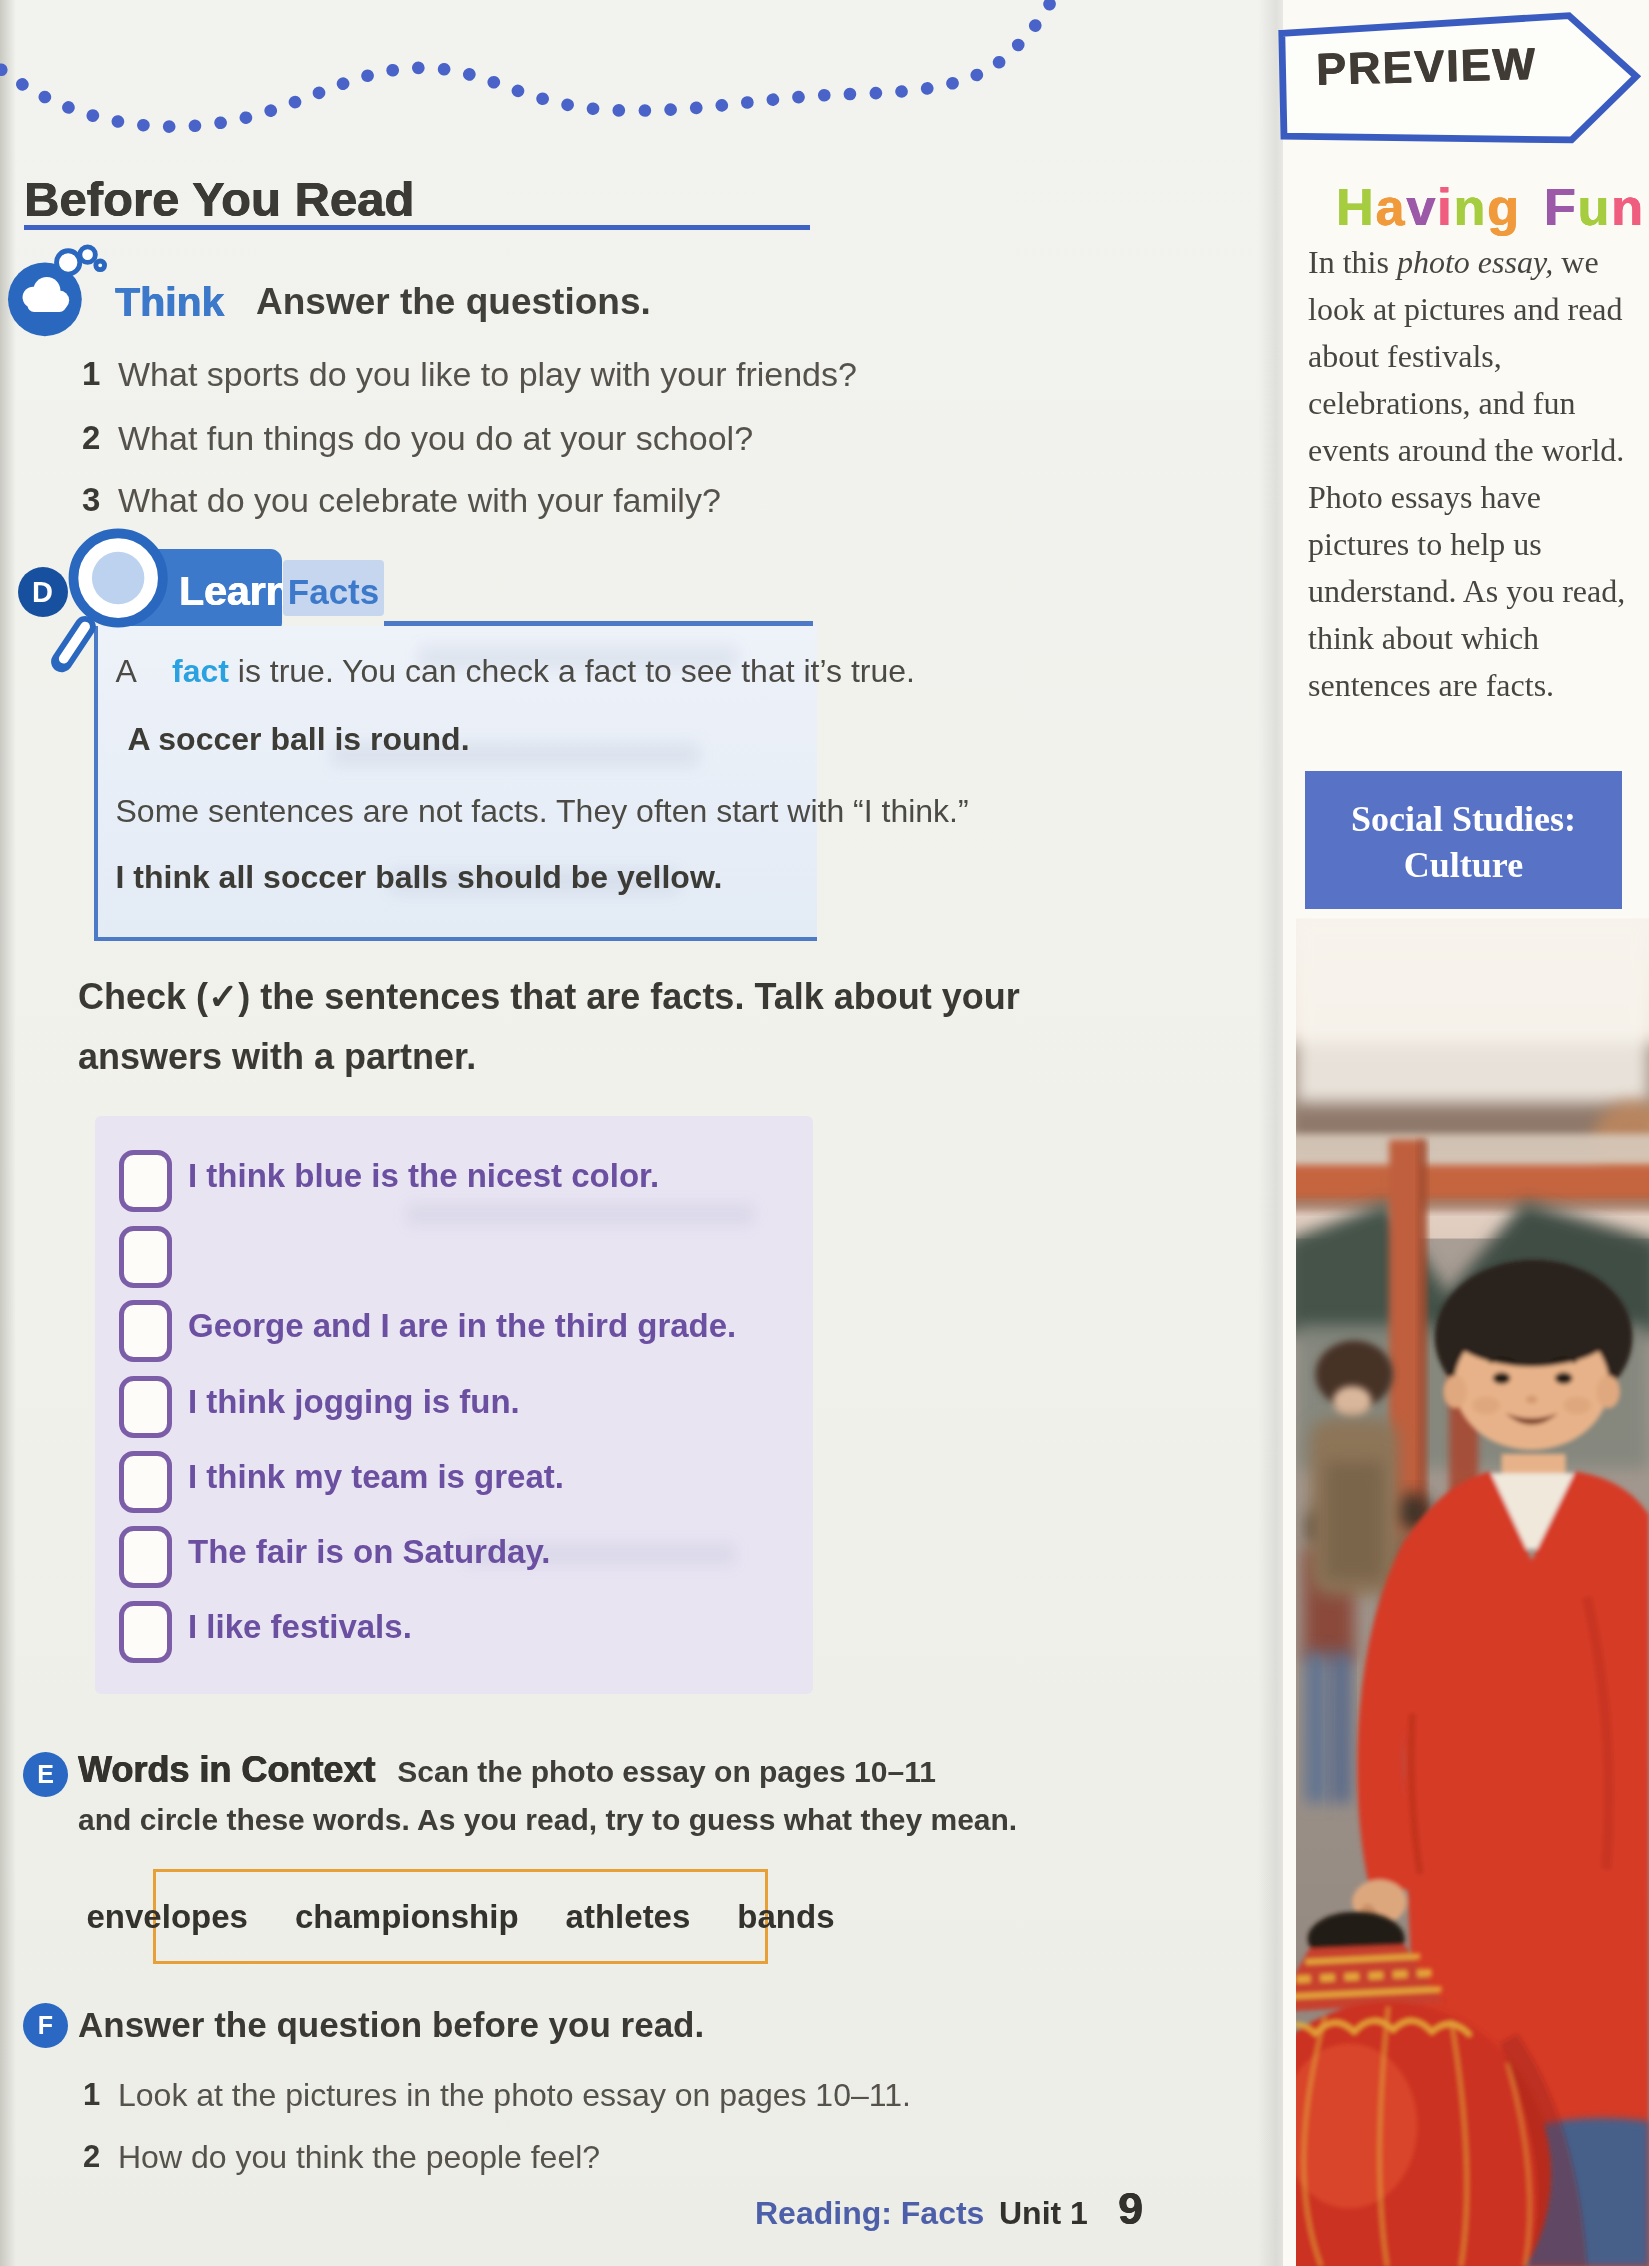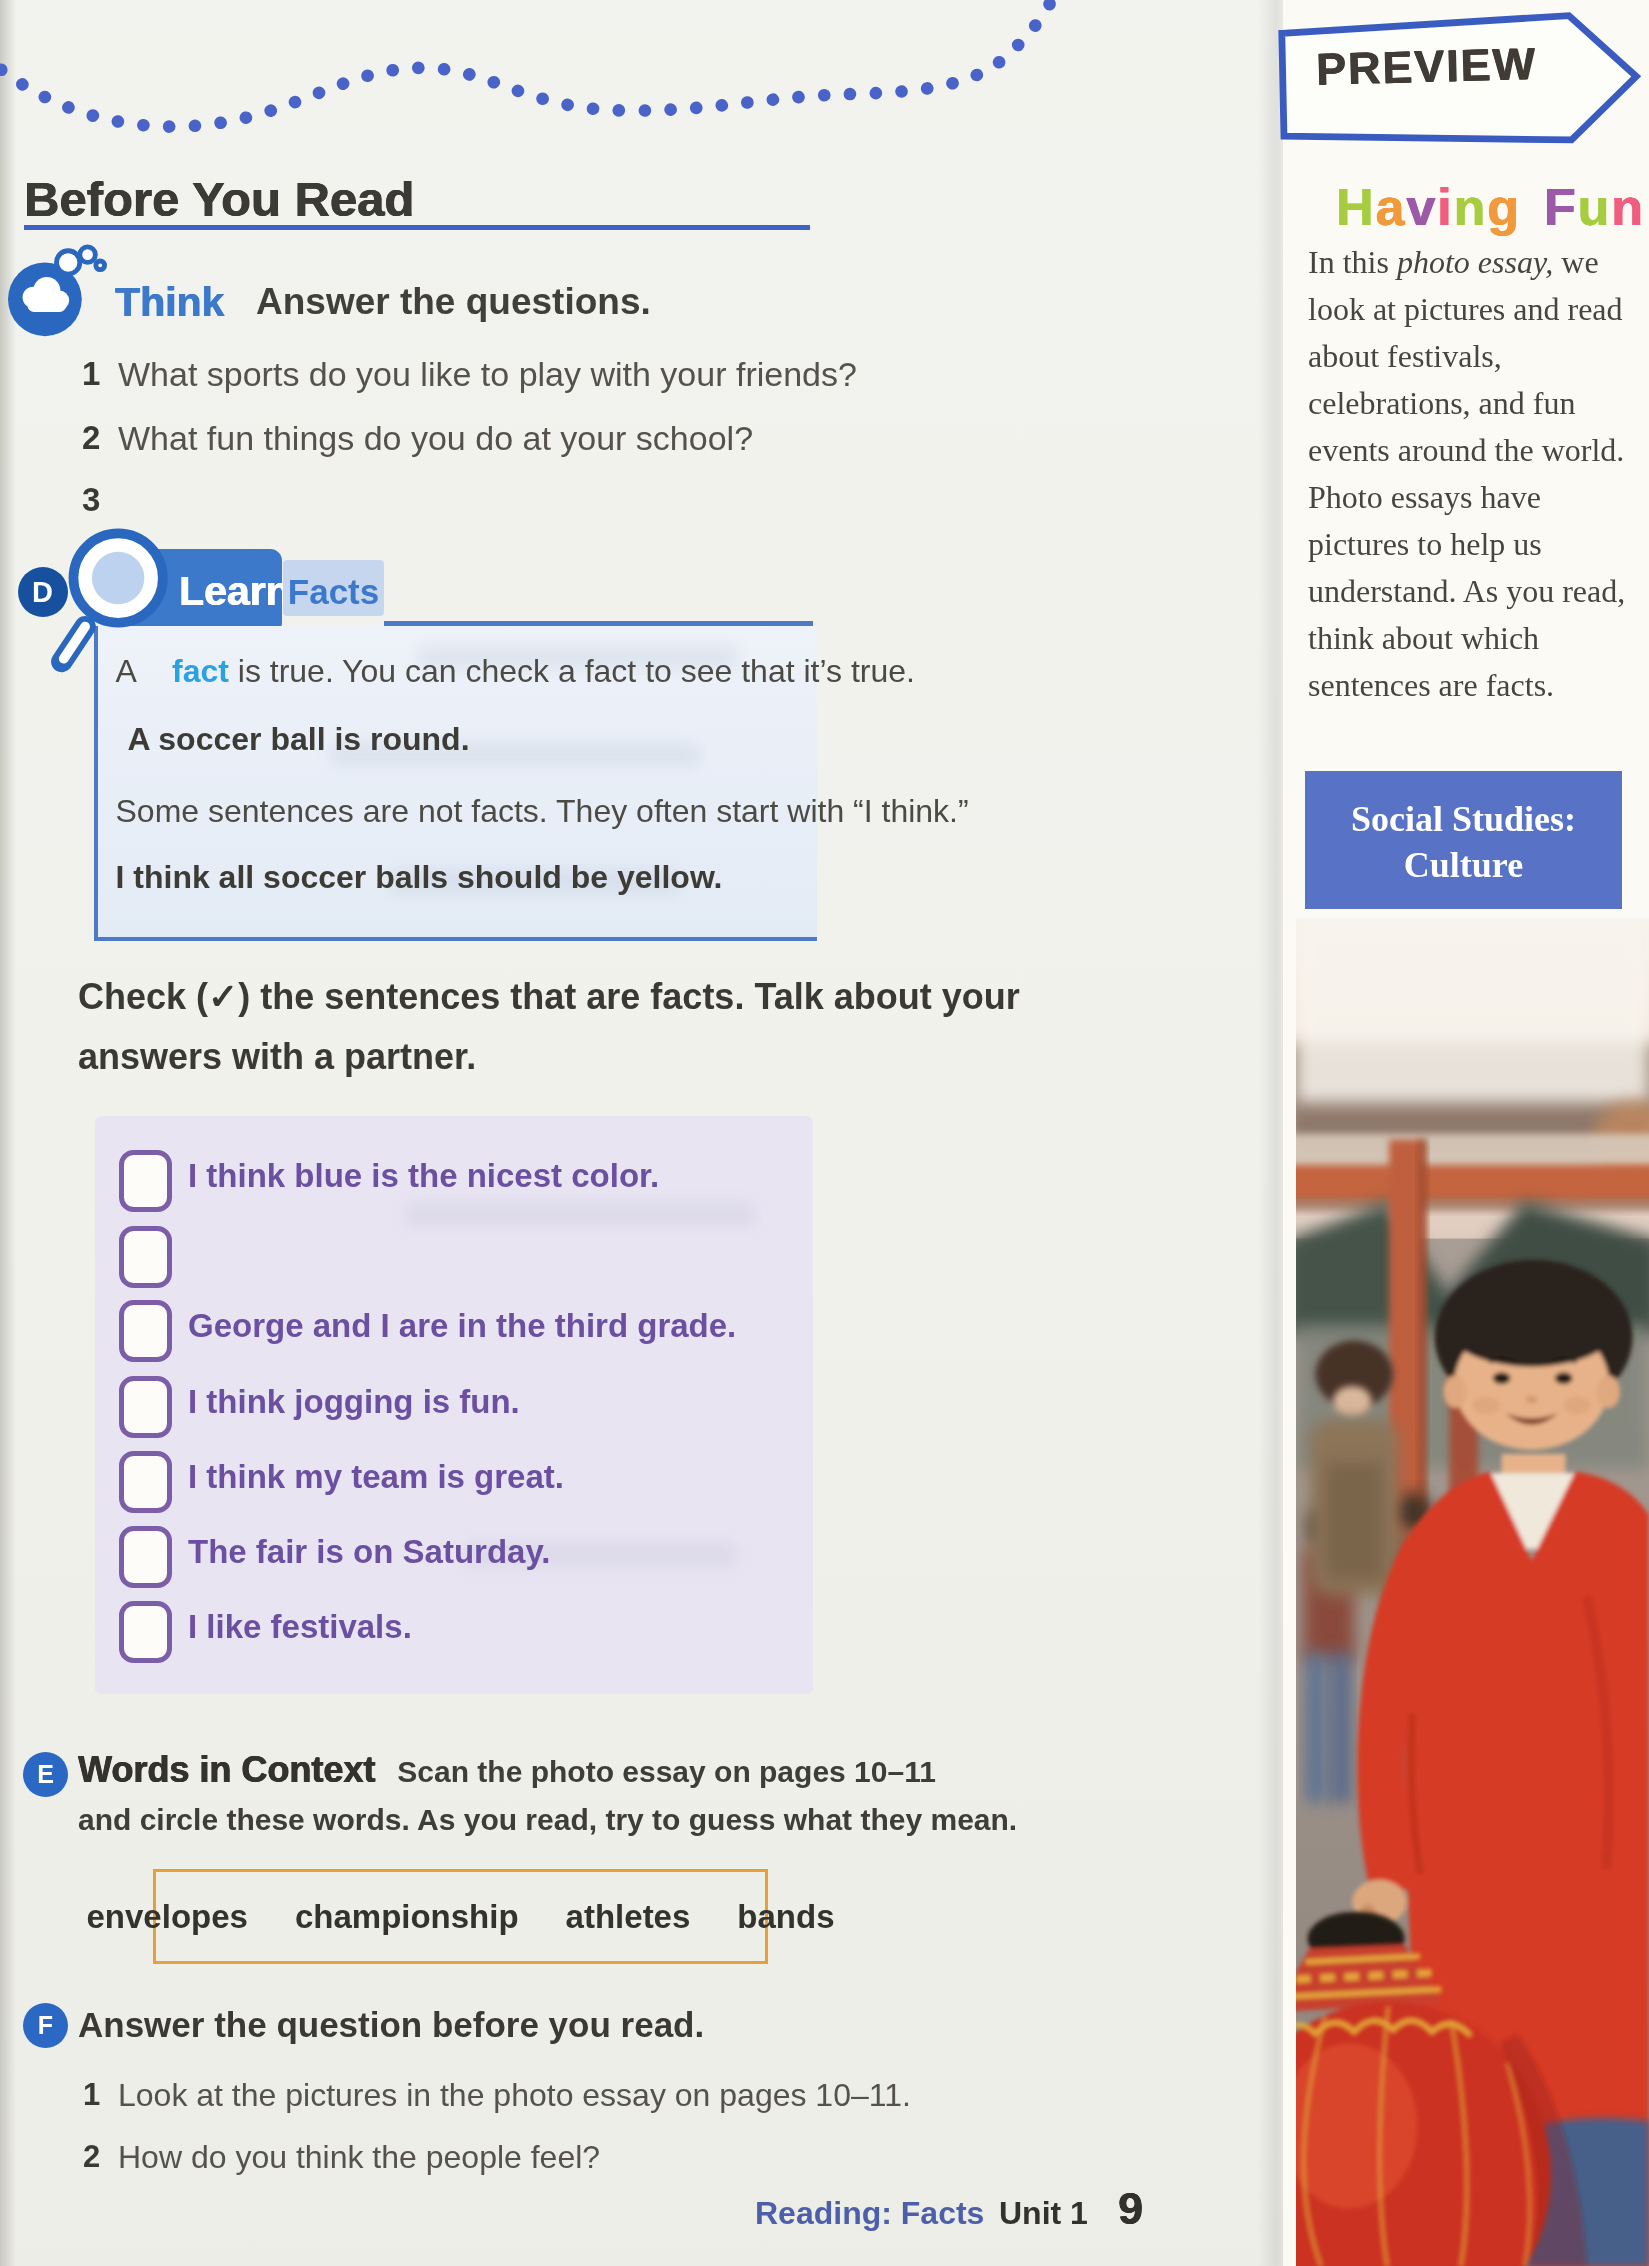--- a/index.html
+++ b/index.html
@@ -90,20 +90,21 @@
     </g>
   </svg>
   <div class="abs chunky think-label" style="left:107px;top:279px;margin-left:8px;">Think</div>
   <div class="abs section-instr" style="left:256px;top:281px;">Answer the questions.</div>
 
   <div class="abs qnum" style="left:82px;top:355px;">1</div>
   <div class="abs q" style="left:118px;top:355px;">What sports do you like to play with your friends?</div>
   <div class="abs qnum" style="left:82px;top:419px;">2</div>
   <div class="abs q" style="left:118px;top:419px;">What fun things do you do at your school?</div>
   <div class="abs qnum" style="left:82px;top:481px;">3</div>
+  <div class="abs q" style="left:118px;top:481px;">What do you celebrate with your family?</div>
 
   <div class="abs badge" style="left:17.5px;top:567px;width:50px;height:50px;font-size:29px;line-height:50px;background:#17509f;">D</div>
   <div class="abs learn-tab" style="left:115px;top:549px;width:167px;height:85px;">
     <span class="chunky">Learn</span>
   </div>
   <div class="abs facts-tab" style="left:283px;top:560px;width:101px;height:56px;">
     <span>Facts</span>
   </div>
   <div class="abs" style="left:384px;top:621px;width:429px;height:4.9px;background:#4d7ac6;"></div>
 

